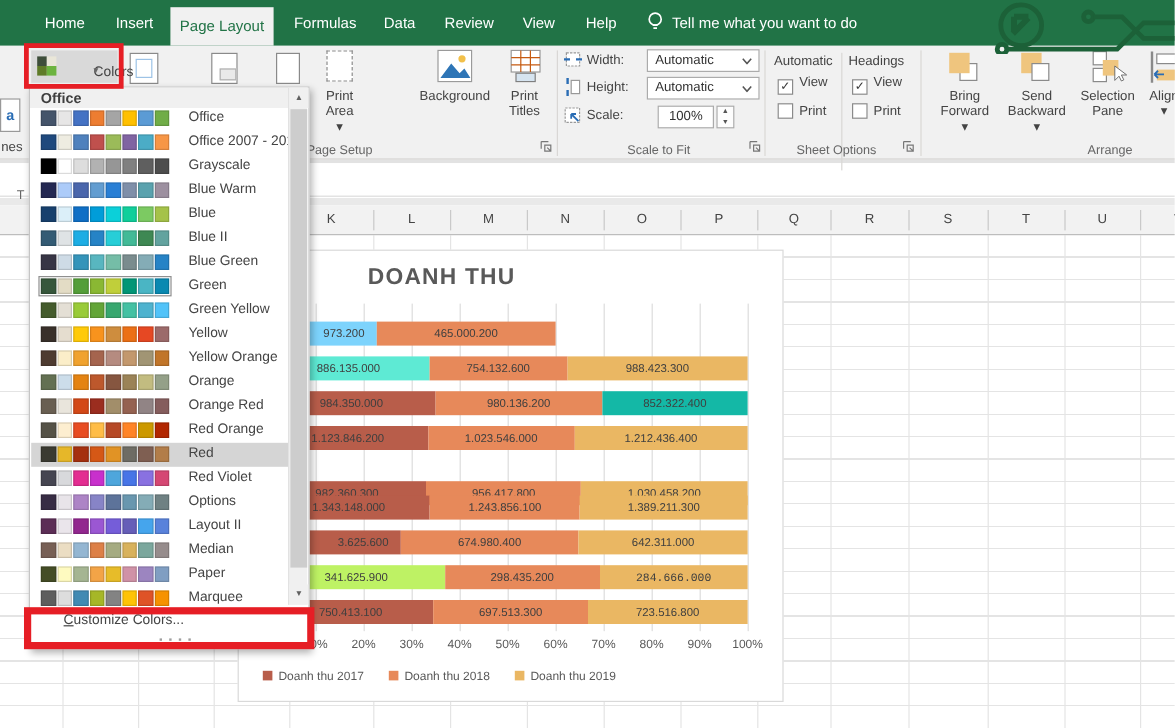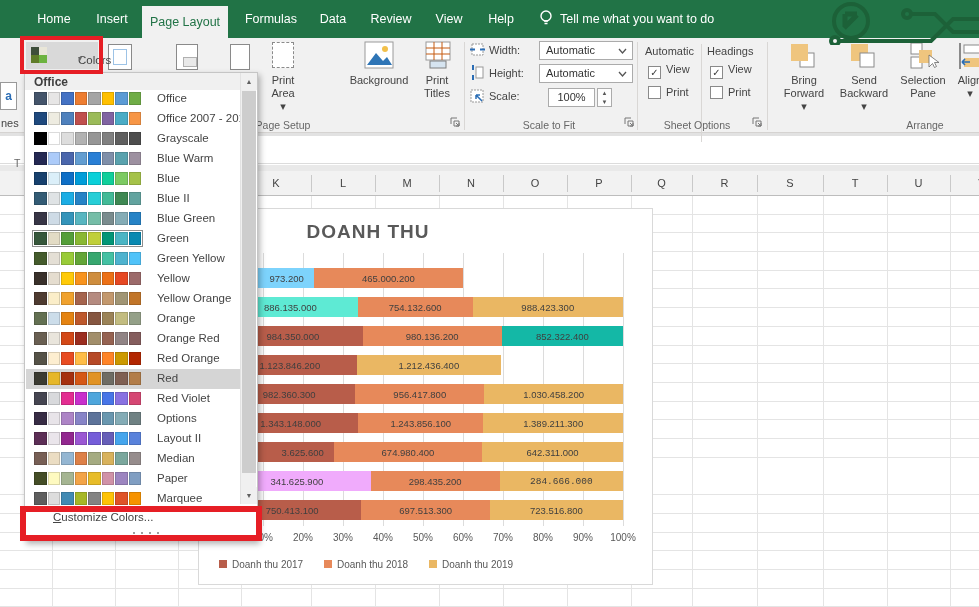--- a/index.html
+++ b/index.html
@@ -364,25 +364,28 @@
             <span>980.136.200</span>
           </div>
           <div class="seg" style="width: 30.3%; background: #14b8a6;">
             <span>852.322.400</span>
           </div>
         </div>
         <div class="bar-row" style="top: 146px;">
           <div class="seg" style="width: 33.4%; background: rgb(184, 93, 74);">
             <span>1.123.846.200</span>
           </div>
+          <div class="seg" style="width: 30.5%; background: rgb(231, 137, 90);">
+            <span>1.023.546.000</span>
+          </div>
           <div class="seg" style="width: 36.1%; background: rgb(234, 183, 99);">
             <span>1.212.436.400</span>
           </div>
         </div>
-        <div class="bar-row" style="top: 175px; justify-content: center;">
+        <div class="bar-row" style="top: 192px; justify-content: center;">
           <div class="seg" style="width: 33.1%; background: rgb(184, 93, 74);">
             <span>982.360.300</span>
           </div>
           <div class="seg" style="width: 32.2%; background: rgb(231, 137, 90);">
             <span>956.417.800</span>
           </div>
           <div class="seg" style="width: 34.7%; background: rgb(234, 183, 99);">
             <span>1.030.458.200</span>
           </div>
         </div>
@@ -402,21 +405,21 @@
             <span>3.625.600</span>
           </div>
           <div class="seg" style="width: 37.1%; background: rgb(231, 137, 90);">
             <span>674.980.400</span>
           </div>
           <div class="seg" style="width: 35.2%; background: rgb(234, 183, 99);">
             <span>642.311.000</span>
           </div>
         </div>
         <div class="bar-row" style="top: 262px;">
-          <div class="seg" style="width: 36.9%; background: #f0abfc;">
+          <div class="seg" style="width: 36.9%; background: #bef264;">
             <span>341.625.900</span>
           </div>
           <div class="seg" style="width: 32.3%; background: rgb(231, 137, 90);">
             <span>298.435.200</span>
           </div>
           <div class="seg" style="width: 30.8%; background: rgb(234, 183, 99); font-family: Liberation Mono, monospace;">
             <span>284.666.000</span>
           </div>
         </div>
         <div class="bar-row" style="top: 291px;">

